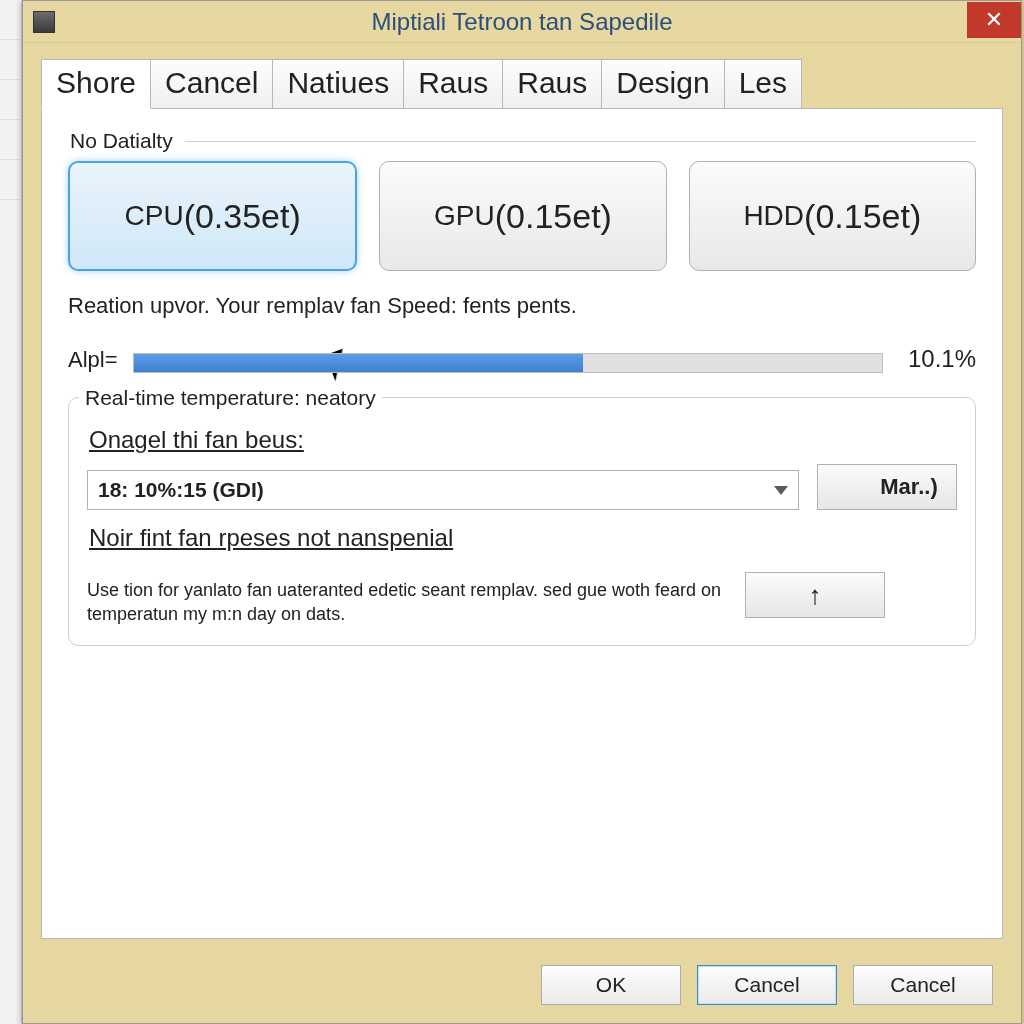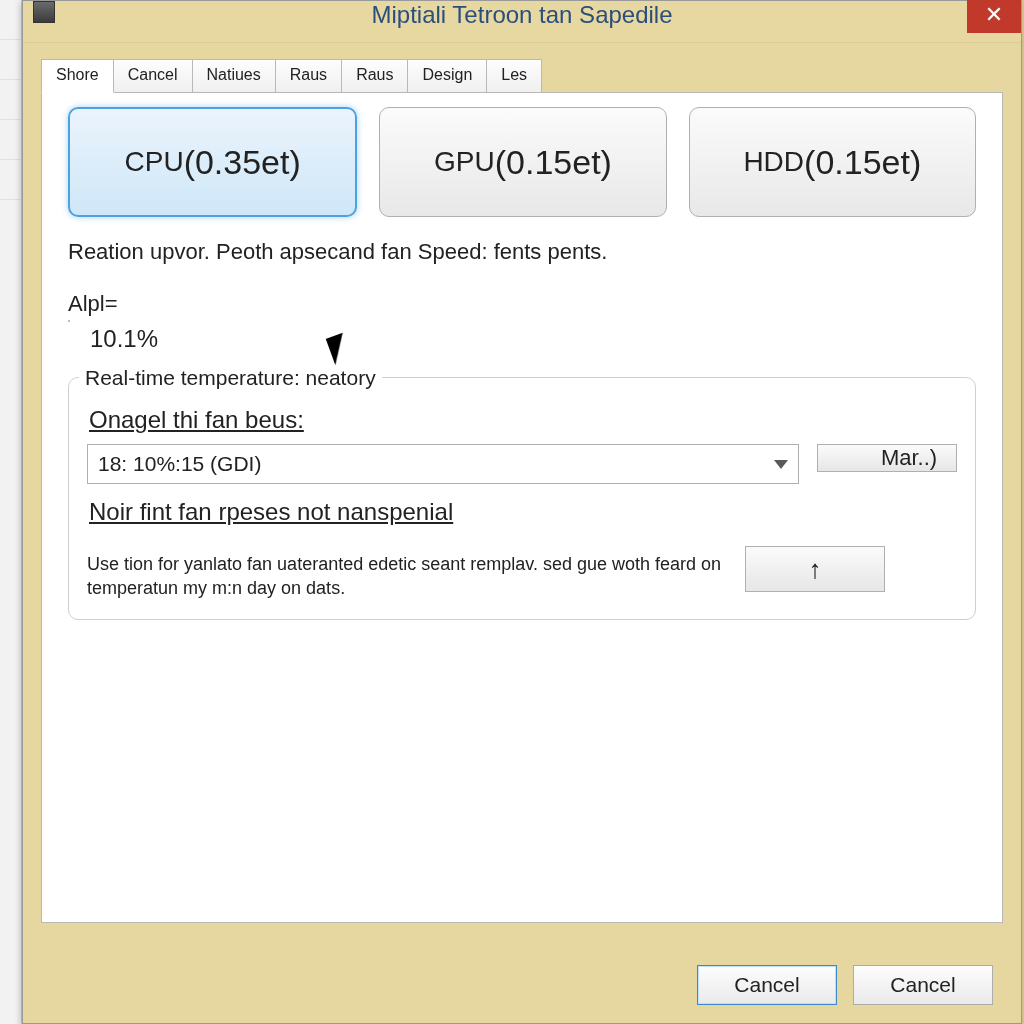--- a/index.html
+++ b/index.html
@@ -17,20 +17,21 @@
   left: 22px; top: 0;
   width: 1000px;
   height: 1024px;
   background: #e6d69f;
   border: 1px solid #999;
   box-shadow: -2px 2px 6px rgba(0,0,0,.2);
 }
 .titlebar {
   height: 42px;
   display: flex;
+  align-items: center;
   background: #e7d7a0;
   border-bottom: 1px solid rgba(0,0,0,.05);
   position: relative;
 }
 .titlebar .icon {
   width: 22px; height: 22px;
   margin-left: 10px;
   background: linear-gradient(#6b6b6b,#3b3b3b);
   border: 1px solid #333;
 }
@@ -57,21 +58,21 @@
 .tabs {
   display: flex;
   border-bottom: 1px solid #b8b8b8;
 }
 .tab {
   padding: 6px 14px 8px 14px;
   border: 1px solid #b8b8b8;
   border-bottom: none;
   background: linear-gradient(#fdfdfd,#f0f0f0);
   margin-right: -1px;
-  font-size: 16px;
+  font-size: 30px;
   position: relative;
 }
 .tab.active {
   background: #fff;
   border-bottom: 1px solid #fff;
   margin-bottom: -1px;
   z-index: 2;
 }
 .tabpane {
   background: #fff;
@@ -129,24 +130,23 @@
   transform: rotate(-20deg);
   pointer-events: none;
   filter: drop-shadow(1px 1px 0 #fff);
 }
 .desc {
   font-size: 22px;
   margin: 10px 0 26px 0;
 }
 .progress-row {
   display: flex;
-  align-items: flex-start;
+  align-items: flex-end;
   gap: 3px;
   margin-bottom: 24px;
-  flex-direction: column;
 }
 .progress-row .lbl { width: 62px; font-size: 22px; }
 .progress {
   flex: 1;
   height: 20px;
   border: 1px solid #bdbdbd;
   background: #e0e0e0;
   position: relative;
 }
 .progress .bar {
@@ -164,44 +164,45 @@
 }
 .fieldset .legend {
   position: absolute;
   top: -12px; left: 10px;
   background: #fff;
   padding: 0 6px;
   font-size: 21px;
 }
 .formrow {
   display: flex;
-  align-items: flex-start;
+  align-items: flex-end;
   gap: 18px;
   margin-top: 10px;
+  font-weight: bold;
 }
 .formcol { flex: 1; }
 .formlabel { font-size: 24px; margin: 14px 0 4px 2px; text-decoration: underline; }
 .combo {
   display: flex;
   align-items: center;
   height: 40px;
   border: 1px solid #b0b0b0;
   background: #fff;
   padding: 0 10px;
   font-size: 21px;
   justify-content: space-between;
 }
 .combo .chev {
   width: 0; height: 0;
   border-left: 7px solid transparent;
   border-right: 7px solid transparent;
   border-top: 9px solid #5a5a5a;
 }
 .sidebtn {
-  width: 140px; height: 28px;
+  width: 140px; height: 46px;
   border: 1px solid #b0b0b0;
   background: linear-gradient(#fbfbfb,#e6e6e6);
   display: flex;
   align-items: center; justify-content: center;
   font-size: 22px;
   padding-left: 44px;
 }
 .hint {
   font-size: 18px;
   margin-top: 14px;
@@ -277,39 +278,42 @@
       <div class="tab active">Shore</div>
       <div class="tab">Cancel</div>
       <div class="tab">Natiues</div>
       <div class="tab">Raus</div>
       <div class="tab">Raus</div>
       <div class="tab">Design</div>
       <div class="tab">Les</div>
     </div>
 
     <div class="tabpane">
+      <div class="group-label">
+        <span>No Datialty</span>
+      </div>
 
       <div class="cards">
         <div class="card selected">
           <div>CPU</div>
           <div class="val">(0.35et)</div>
         </div>
         <div class="card">
           <div>GPU</div>
           <div class="val">(0.15et)</div>
         </div>
         <div class="card">
           <div>HDD</div>
           <div class="val">(0.15et)</div>
         </div>
       </div>
 
       <div class="cursor"></div>
 
-      <div class="desc">Reation upvor. Peoth apsecand fan Speed: fents pents.</div>
+      <div class="desc">Reation upvor. Your remplav fan Speed: fents pents.</div>
 
       <div class="progress-row">
         <div class="lbl">Alpl=</div>
         <div class="progress">
           <div class="bar"></div>
         </div>
         <div class="pct">10.1%</div>
       </div>
 
       <div class="fieldset">
@@ -333,16 +337,17 @@
           <div class="upbtn">
             <span>↑</span>
           </div>
         </div>
       </div>
 
     </div>
   </div>
 
   <div class="buttonbar">
+    <div class="btn">OK</div>
     <div class="btn primary">Cancel</div>
     <div class="btn">Cancel</div>
   </div>
 </div>
 
 </body></html>

